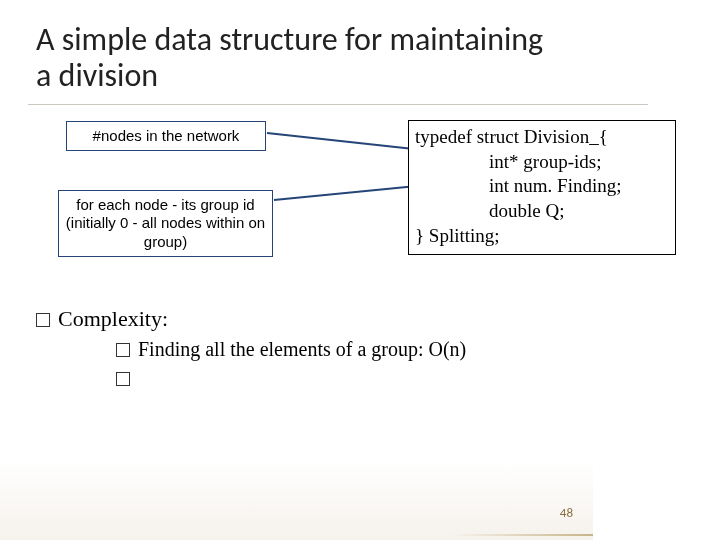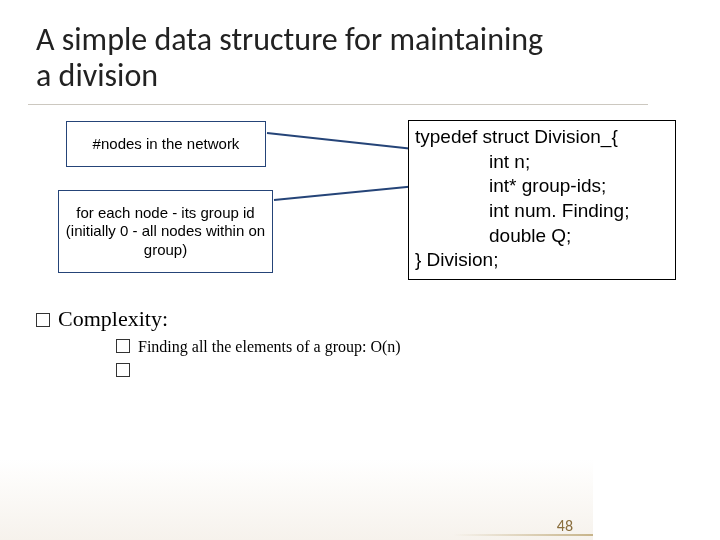--- a/index.html
+++ b/index.html
@@ -40,33 +40,33 @@
   }
   .annot {
     position: absolute;
     box-sizing: border-box;
     background: #fff;
     border: 1.5px solid #254478;
     font-family: Arial, Helvetica, sans-serif;
     font-size: 15px;
     line-height: 1.22;
     text-align: center;
-    padding: 13px 6px;
+    padding: 5px 6px;
     color: #000;
   }
   .annot1 { top: 121px; left: 66px; width: 200px; }
   .annot2 { top: 190px; left: 58px; width: 215px; }
   .codebox {
     position: absolute;
     top: 120px;
     left: 408px;
     width: 268px;
     border: 1px solid #000;
     padding: 4px 6px 6px 6px;
-    font-family: Liberation Sans, sans-serif;
+    font-family: Liberation Serif, serif;
     font-size: 19px;
     line-height: 1.3;
     color: #000;
     box-sizing: border-box;
     background: #fff;
   }
   .code-indent {
     display: inline-block;
     width: 74px;
   }
@@ -83,39 +83,39 @@
     right: 36px;
     font-family: Georgia, 'Times New Roman', serif;
     font-size: 22px;
     color: #000;
   }
   .b1 {
     margin-bottom: 0;
   }
   .sub {
     margin-left: 36px;
-    font-size: 16px;
+    font-size: 20px;
     margin-top: 6px;
     padding-left: 44px;
   }
   .box-bullet {
     display: inline-block;
     width: 14px;
     height: 14px;
     border: 1.5px solid #333;
     margin-right: 8px;
     vertical-align: -1px;
     box-sizing: border-box;
   }
   .pagenum {
     position: absolute;
-    bottom: 5px;
+    bottom: 20px;
     right: 20px;
     font-family: Calibri, Arial, sans-serif;
-    font-size: 16px;
+    font-size: 13px;
     color: #8a6f3e;
   }
   .accent-line {
     position: absolute;
     bottom: 4px;
     right: 0;
     width: 140px;
     height: 2px;
     background: linear-gradient(to right, rgba(200,180,150,0) 0%, #c7b48a 100%);
   }
@@ -136,25 +136,24 @@
       <marker id="ah" viewBox="0 0 10 10" refX="9" refY="5" markerWidth="7" markerHeight="7" orient="auto-start-reverse">
         <path d="M 0 0 L 10 5 L 0 10 z" fill="#254478"></path>
       </marker>
     </defs>
     <line x1="267" y1="133" x2="478" y2="156" stroke="#254478" stroke-width="2" marker-end="url(#ah)"></line>
     <line x1="274" y1="200" x2="478" y2="180" stroke="#254478" stroke-width="2" marker-end="url(#ah)"></line>
   </svg>
 
   <div class="codebox">
     <div>typedef struct Division_{</div>
-    <div><span class="code-indent"></span><span>int n;</span></div>
     <div><span class="code-indent"></span><span>int* group-ids;</span></div>
     <div><span class="code-indent"></span><span>int num. Finding;</span></div>
     <div><span class="code-indent"></span><span>double Q;</span></div>
-    <div>} Division;</div>
+    <div>} Splitting;</div>
   </div>
 
   <div class="bullets">
     <div class="b1">
       <span class="box-bullet"></span><span>Complexity:</span>
     </div>
     <div class="sub">
       <span class="box-bullet"></span><span>Finding all the elements of a group: O(n)</span>
     </div>
     <div class="sub">

